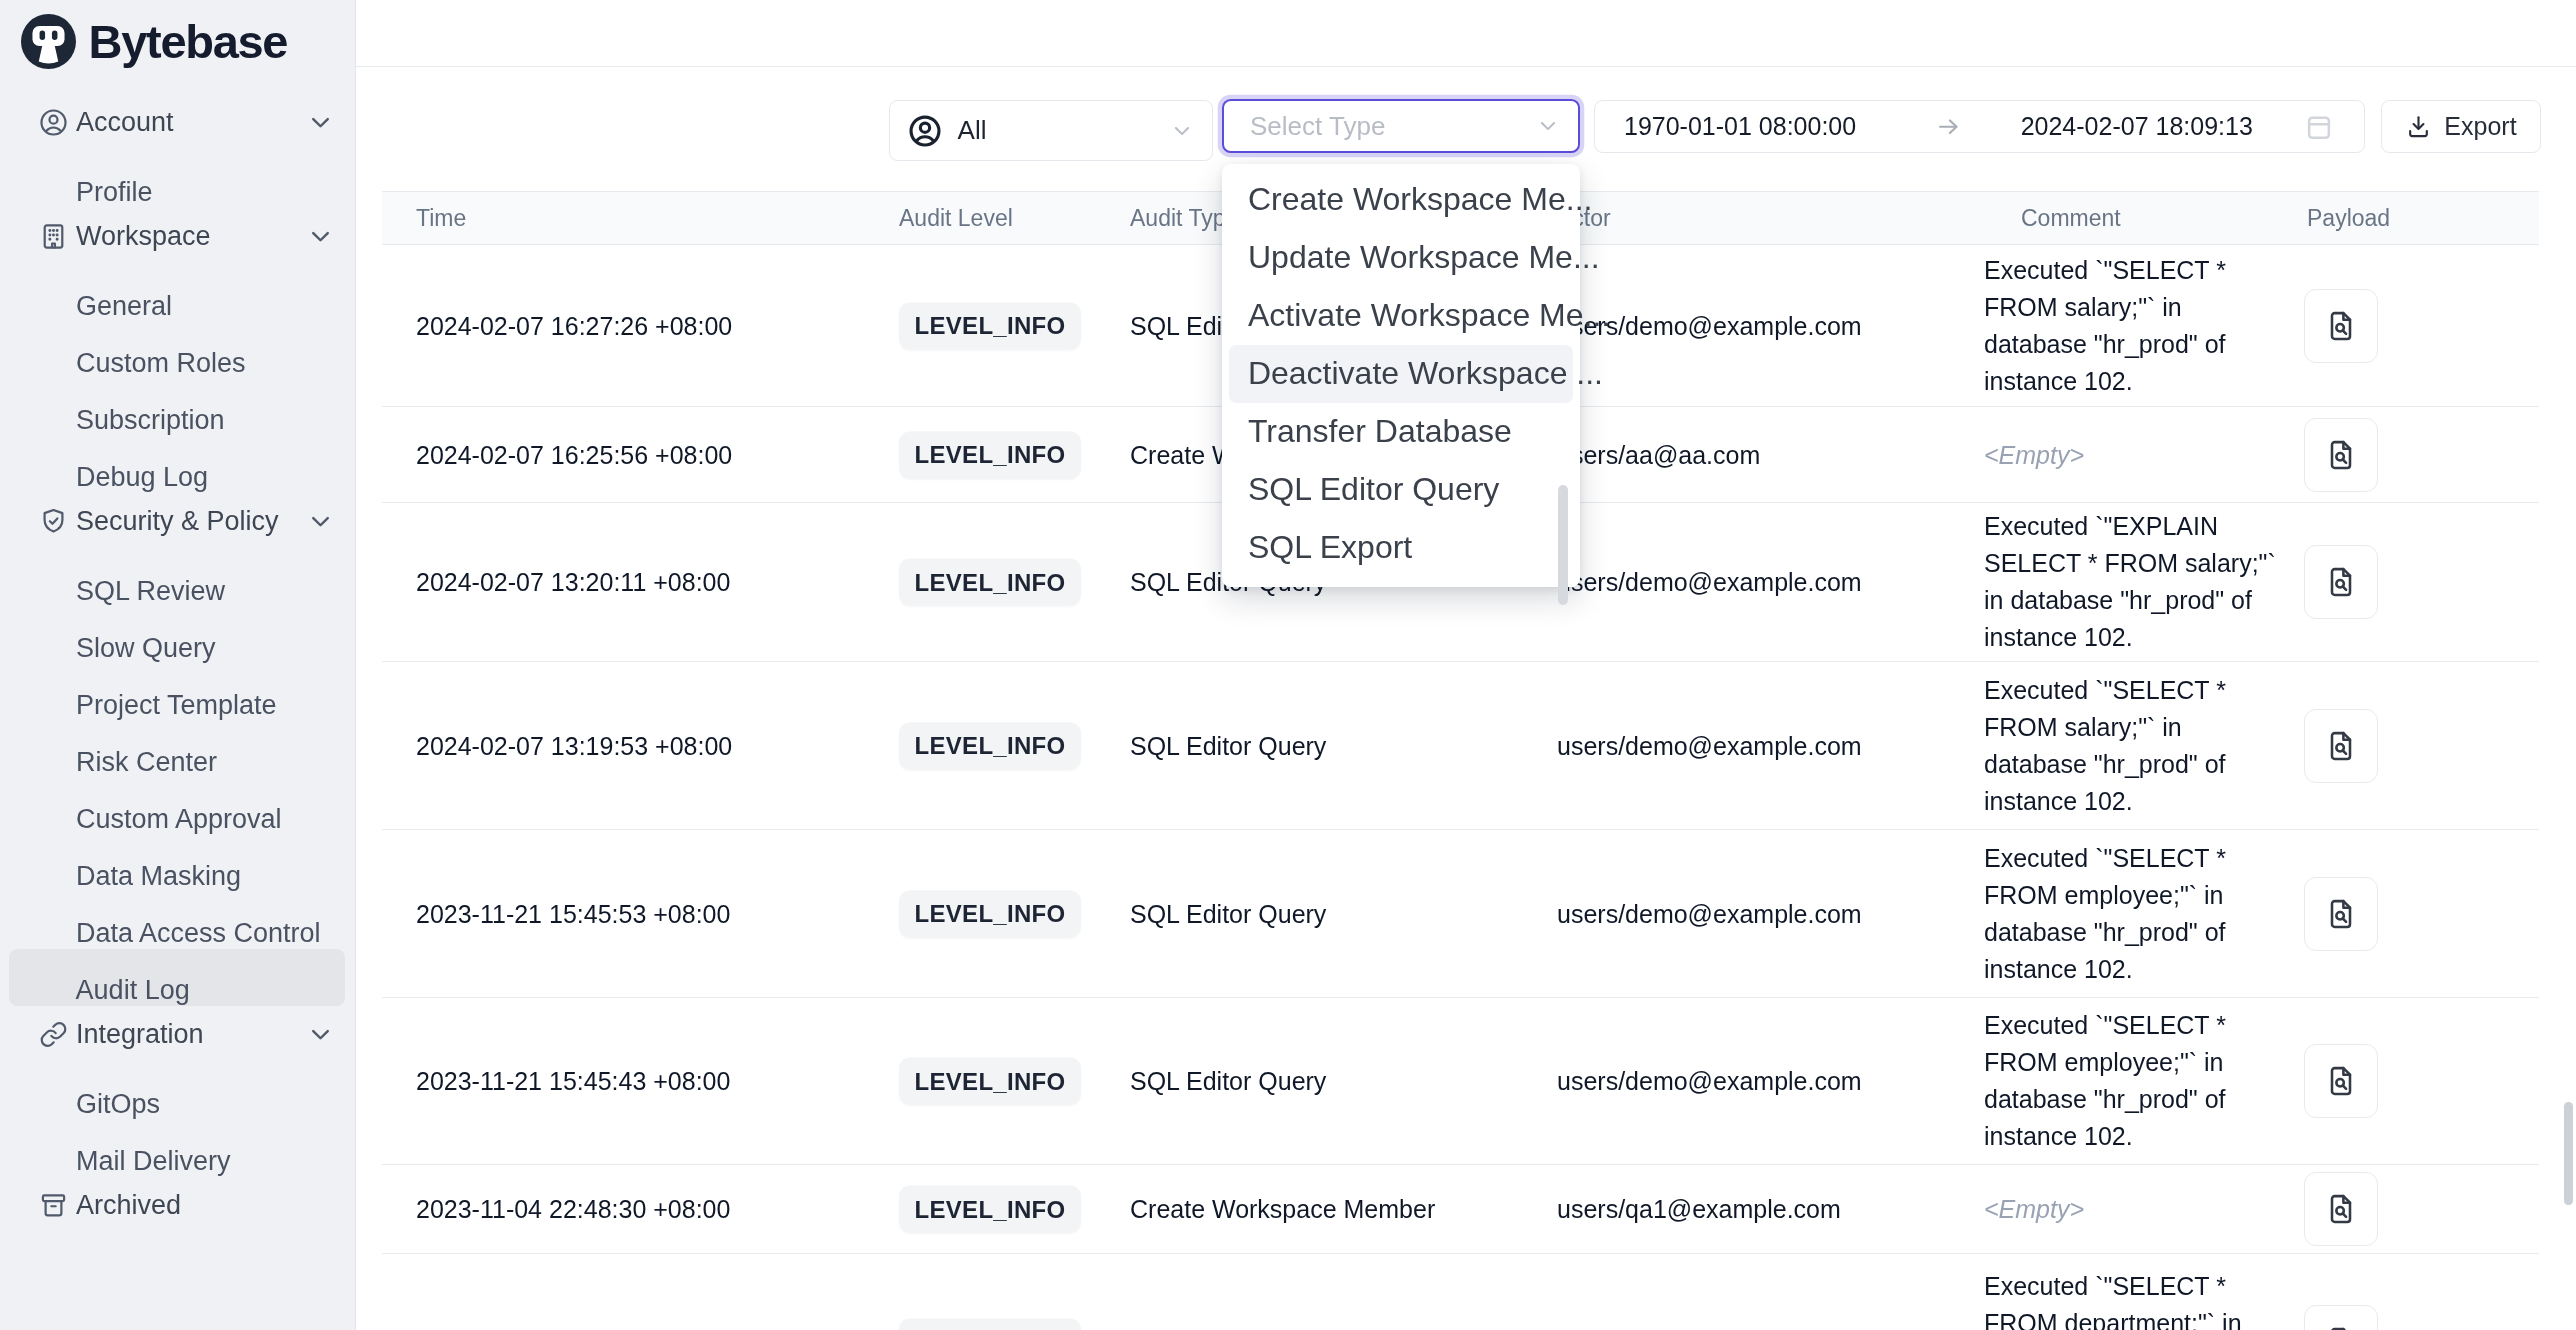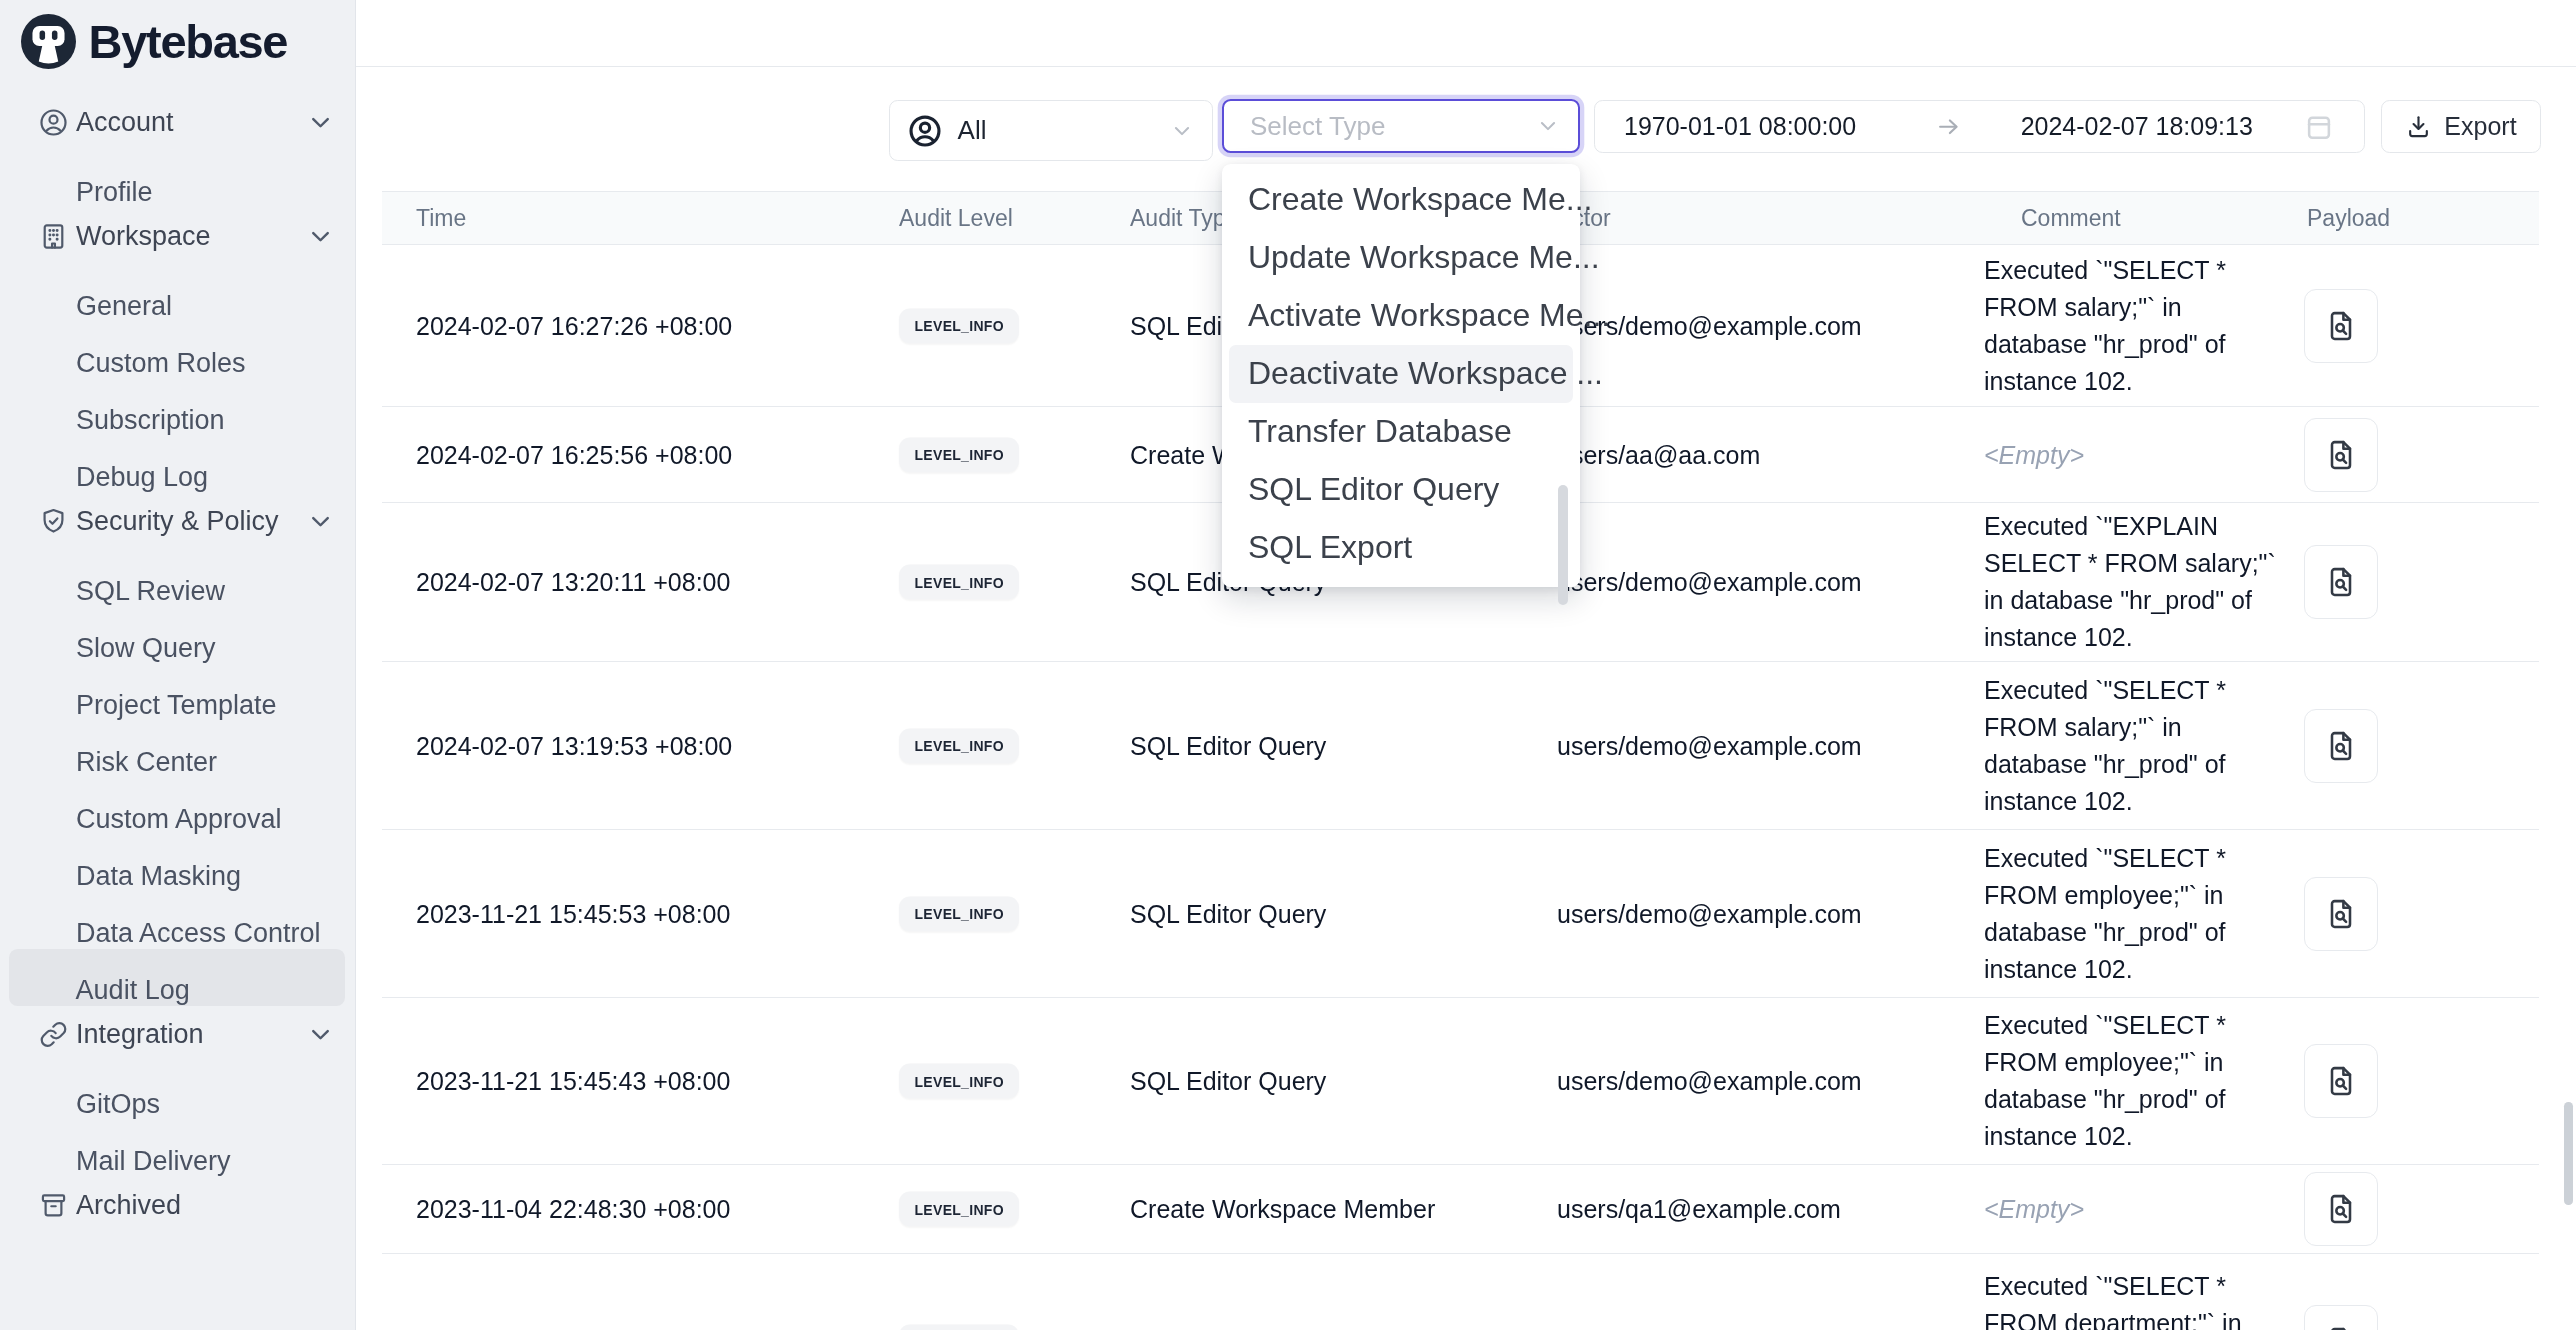--- a/index.html
+++ b/index.html
@@ -74,21 +74,21 @@
     border-top:0.9px solid #e7eaee; border-bottom:0.9px solid #e7eaee; }
   #table-head span { position:absolute; top:50%; transform:translateY(-50%);
     font-size:23px; color:#697586; white-space:nowrap; }
   .h-time{left:34px} .h-level{left:517px} .h-type{left:748px}
   .h-actor{left:1175px} .h-comment{left:1639px} .h-payload{left:1925px}
   .t-row { position:relative; border-bottom:0.9px solid #e7eaee; }
   .cell { position:absolute; top:50%; transform:translateY(-50%); }
   .c-time { left:34px; font-size:25px; color:#101828; white-space:nowrap; }
   .c-level { left:517px; }
   .badge { display:inline-block; background:#f3f4f6; border-radius:11.2px; padding:9.5px 15.5px;
-    font-size:14px; font-weight:700; letter-spacing:0.3px; color:#1d2534; box-shadow:0 0.9px 1.7px rgba(0,0,0,0.04); }
+    font-size:24px; font-weight:700; letter-spacing:0.3px; color:#1d2534; box-shadow:0 0.9px 1.7px rgba(0,0,0,0.04); }
   .c-type { left:748px; font-size:25px; color:#101828; white-space:nowrap; }
   .c-actor { left:1175px; font-size:25px; color:#101828; white-space:nowrap; }
   .c-comment { left:1602px; width:302px; font-size:25px; line-height:37px; color:#101828; }
   .comment-empty { font-style:italic; color:#98a2b3; }
   .c-payload { left:1922px; }
   .payload-btn { width:74px; height:74px; border:1.7px solid #e7eaee; border-radius:12px; background:#fff;
     display:flex; align-items:center; justify-content:center; color:#333a45; cursor:pointer; }
   .payload-btn .icon { width:36px; height:36px; }
 
   

